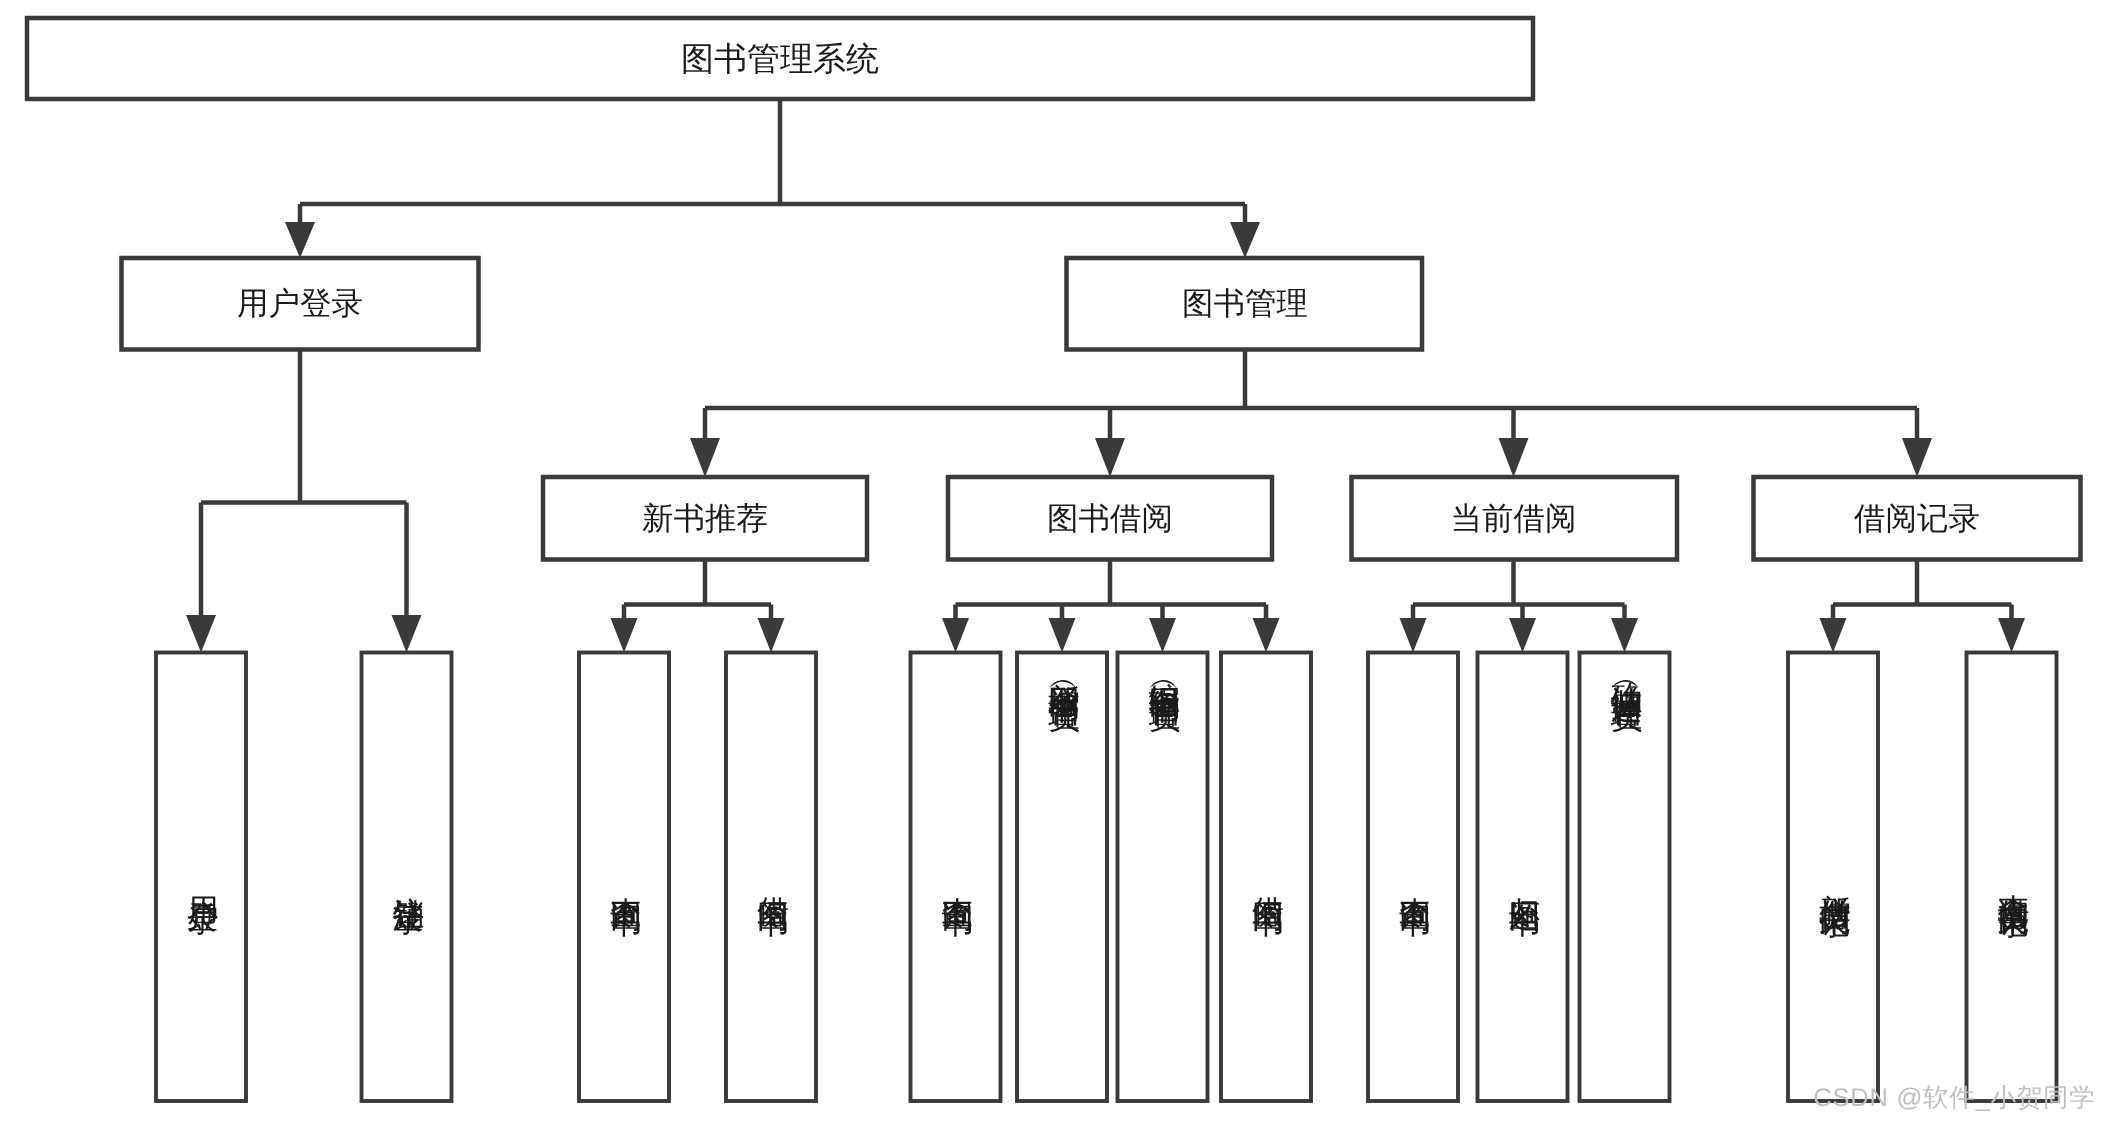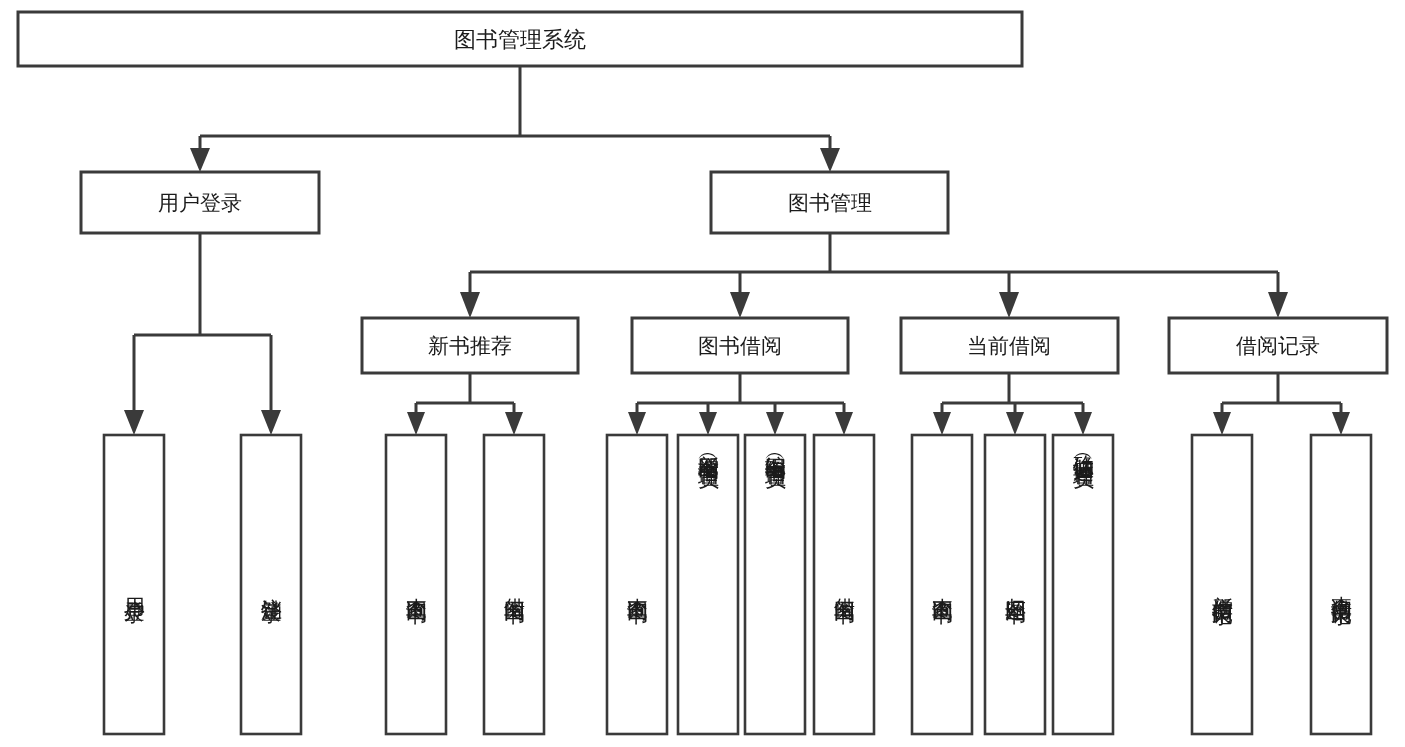--- a/index.html
+++ b/index.html
@@ -226,14 +226,15 @@
   </div>
 
   <div class="leaf-label-wrap" style="left:1192px; top:435px; width:60px; height:299px;">
     <span class="leaf-label">新增借阅记录</span>
   </div>
 
   <div class="leaf-label-wrap" style="left:1311px; top:435px; width:60px; height:299px;">
     <span class="leaf-label">查询借阅记录</span>
   </div>
 
+  <div class="watermark">CSDN @软件_小贺同学</div>
 
 </div>
 
 </body></html>

